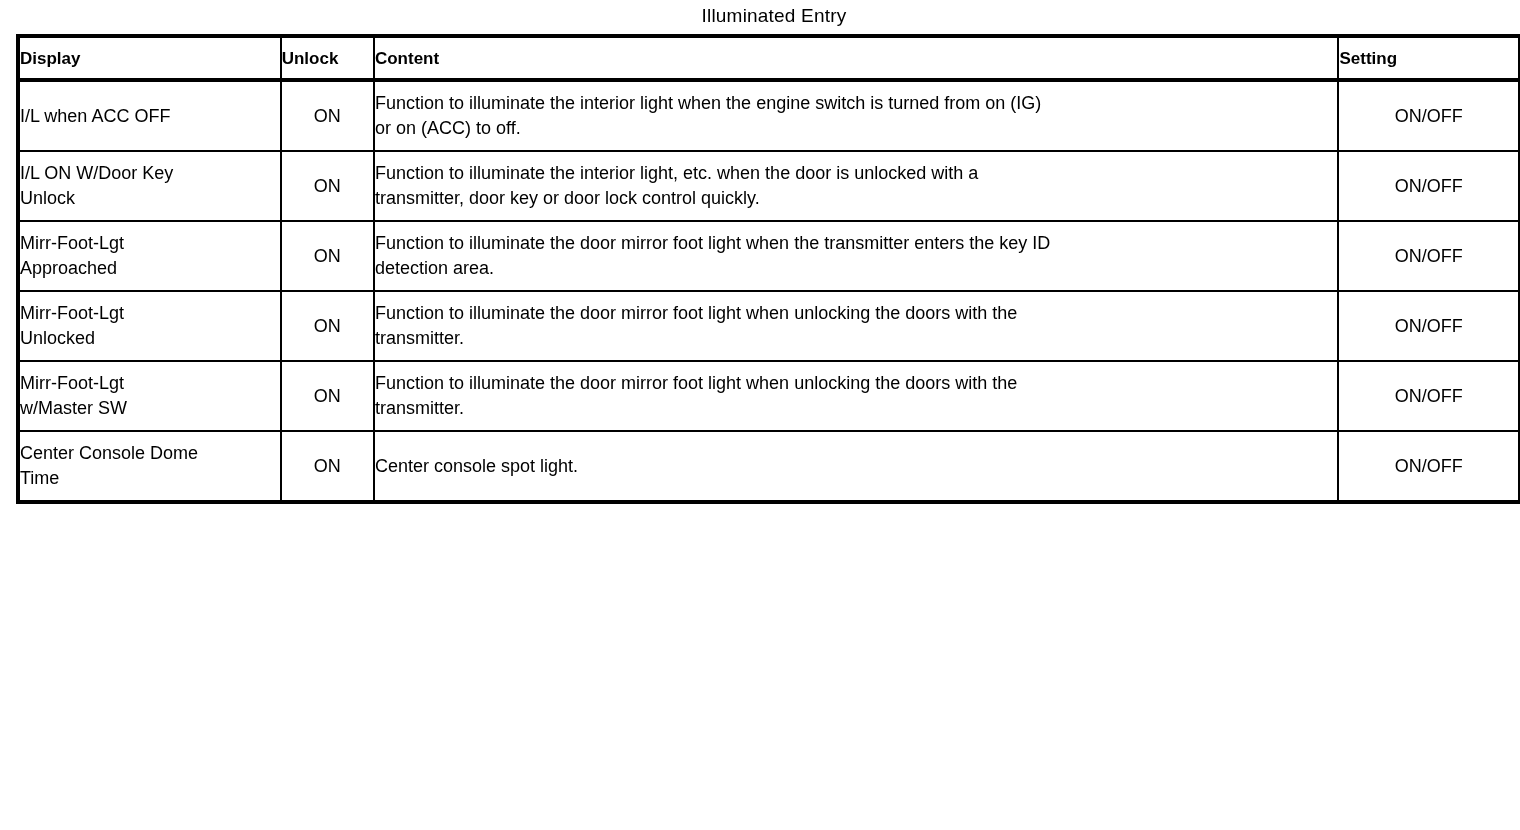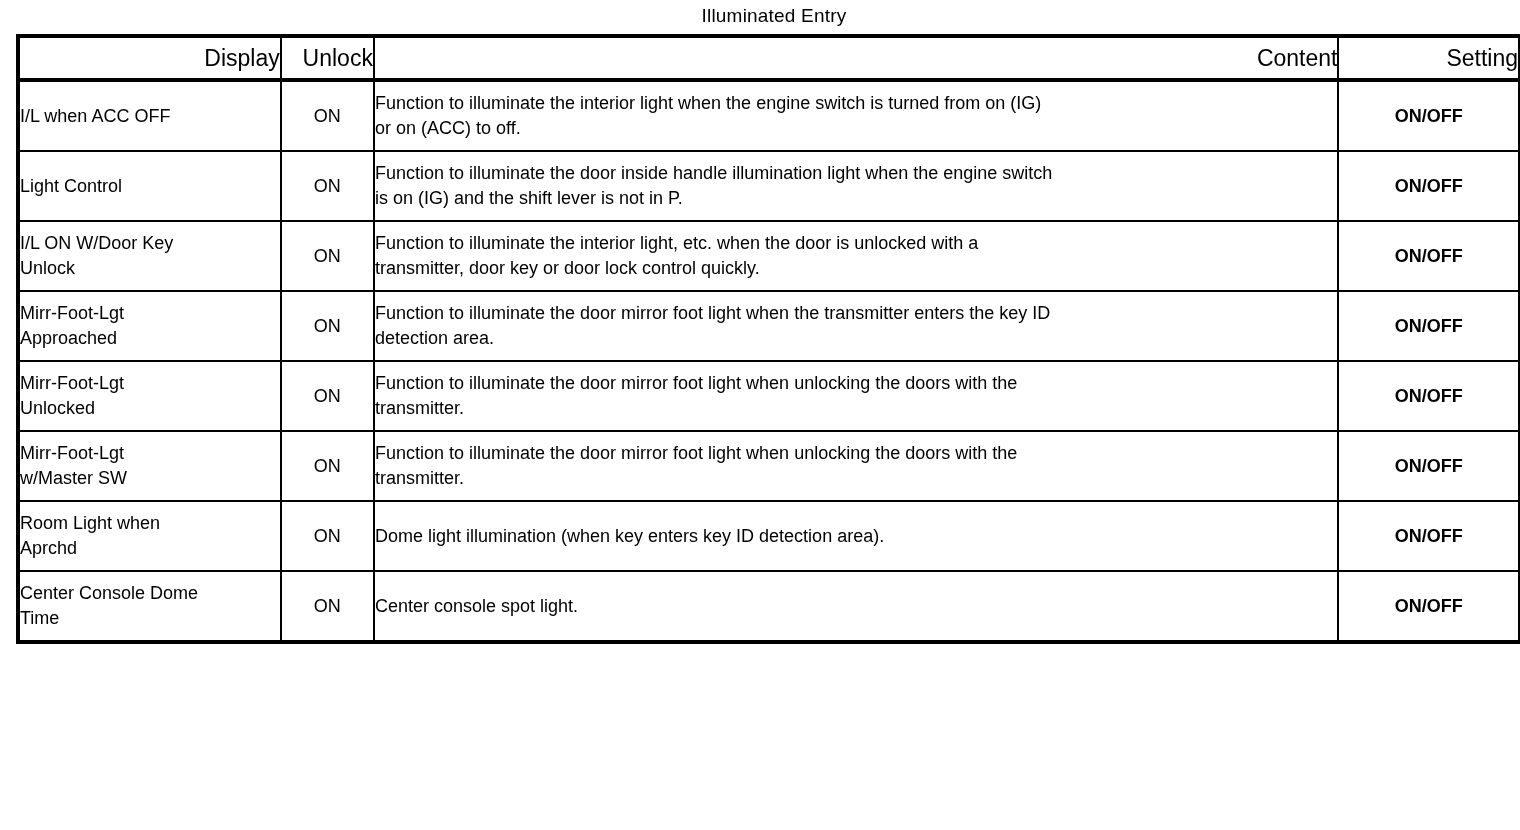--- a/index.html
+++ b/index.html
@@ -44,24 +44,24 @@
   table.spec th,
   table.spec td {
     border: 2px solid #000;
     padding: 0;
     vertical-align: middle;
     font-size: 18px;
     line-height: 25px;
   }
   table.spec thead th {
     border-bottom: 4px solid #000;
-    font-weight: normal;
-    text-align: right;
+    font-weight: bold;
+    text-align: left;
     height: 40px;
-    font-size: 23px;
+    font-size: 17px;
   }
   col.c-display { width: 262px; }
   col.c-default { width: 93px; }
   col.c-content { width: 962px; }
   col.c-setting { width: 181px; }
 
   td.cell-display {
     text-align: left;
     padding: 3px 4px;
   }
@@ -70,21 +70,20 @@
     padding: 3px 2px;
   }
   td.cell-content {
     text-align: left;
     padding: 4px 6px 4px 8px;
   }
   td.cell-setting {
     text-align: center;
     padding: 3px 2px;
     font-size: 17px;
-    font-weight: bold;
   }
   .line { display: block; white-space: nowrap; }
   .content-line { display: block; }
   tr.r-tall td { height: 68px; }
   tr.r-mid td { height: 68px; }
   tr.r-short td { height: 42px; }
 </style>
 </head>
 <body>
 
@@ -110,31 +109,20 @@
       </thead>
       <tbody>
           <tr class="r-mid">
             <td class="cell-display">
               <span class="line">I/L when ACC OFF</span>
             </td>
             <td class="cell-default">ON</td>
             <td class="cell-content">
               <span class="content-line">Function to illuminate the interior light when the engine switch is turned from on (IG)</span>
               <span class="content-line">or on (ACC) to off.</span>
-            </td>
-            <td class="cell-setting">ON/OFF</td>
-          </tr>
-          <tr class="r-mid">
-            <td class="cell-display">
-              <span class="line">Light Control</span>
-            </td>
-            <td class="cell-default">ON</td>
-            <td class="cell-content">
-              <span class="content-line">Function to illuminate the door inside handle illumination light when the engine switch</span>
-              <span class="content-line">is on (IG) and the shift lever is not in P.</span>
             </td>
             <td class="cell-setting">ON/OFF</td>
           </tr>
           <tr class="r-tall">
             <td class="cell-display">
               <span class="line">I/L ON W/Door Key</span>
               <span class="line">Unlock</span>
             </td>
             <td class="cell-default">ON</td>
             <td class="cell-content">
@@ -174,31 +162,20 @@
             </td>
             <td class="cell-default">ON</td>
             <td class="cell-content">
               <span class="content-line">Function to illuminate the door mirror foot light when unlocking the doors with the</span>
               <span class="content-line">transmitter.</span>
             </td>
             <td class="cell-setting">ON/OFF</td>
           </tr>
           <tr class="r-tall">
             <td class="cell-display">
-              <span class="line">Room Light when</span>
-              <span class="line">Aprchd</span>
-            </td>
-            <td class="cell-default">ON</td>
-            <td class="cell-content">
-              <span class="content-line">Dome light illumination (when key enters key ID detection area).</span>
-            </td>
-            <td class="cell-setting">ON/OFF</td>
-          </tr>
-          <tr class="r-tall">
-            <td class="cell-display">
               <span class="line">Center Console Dome</span>
               <span class="line">Time</span>
             </td>
             <td class="cell-default">ON</td>
             <td class="cell-content">
               <span class="content-line">Center console spot light.</span>
             </td>
             <td class="cell-setting">ON/OFF</td>
           </tr>
         </tbody>

